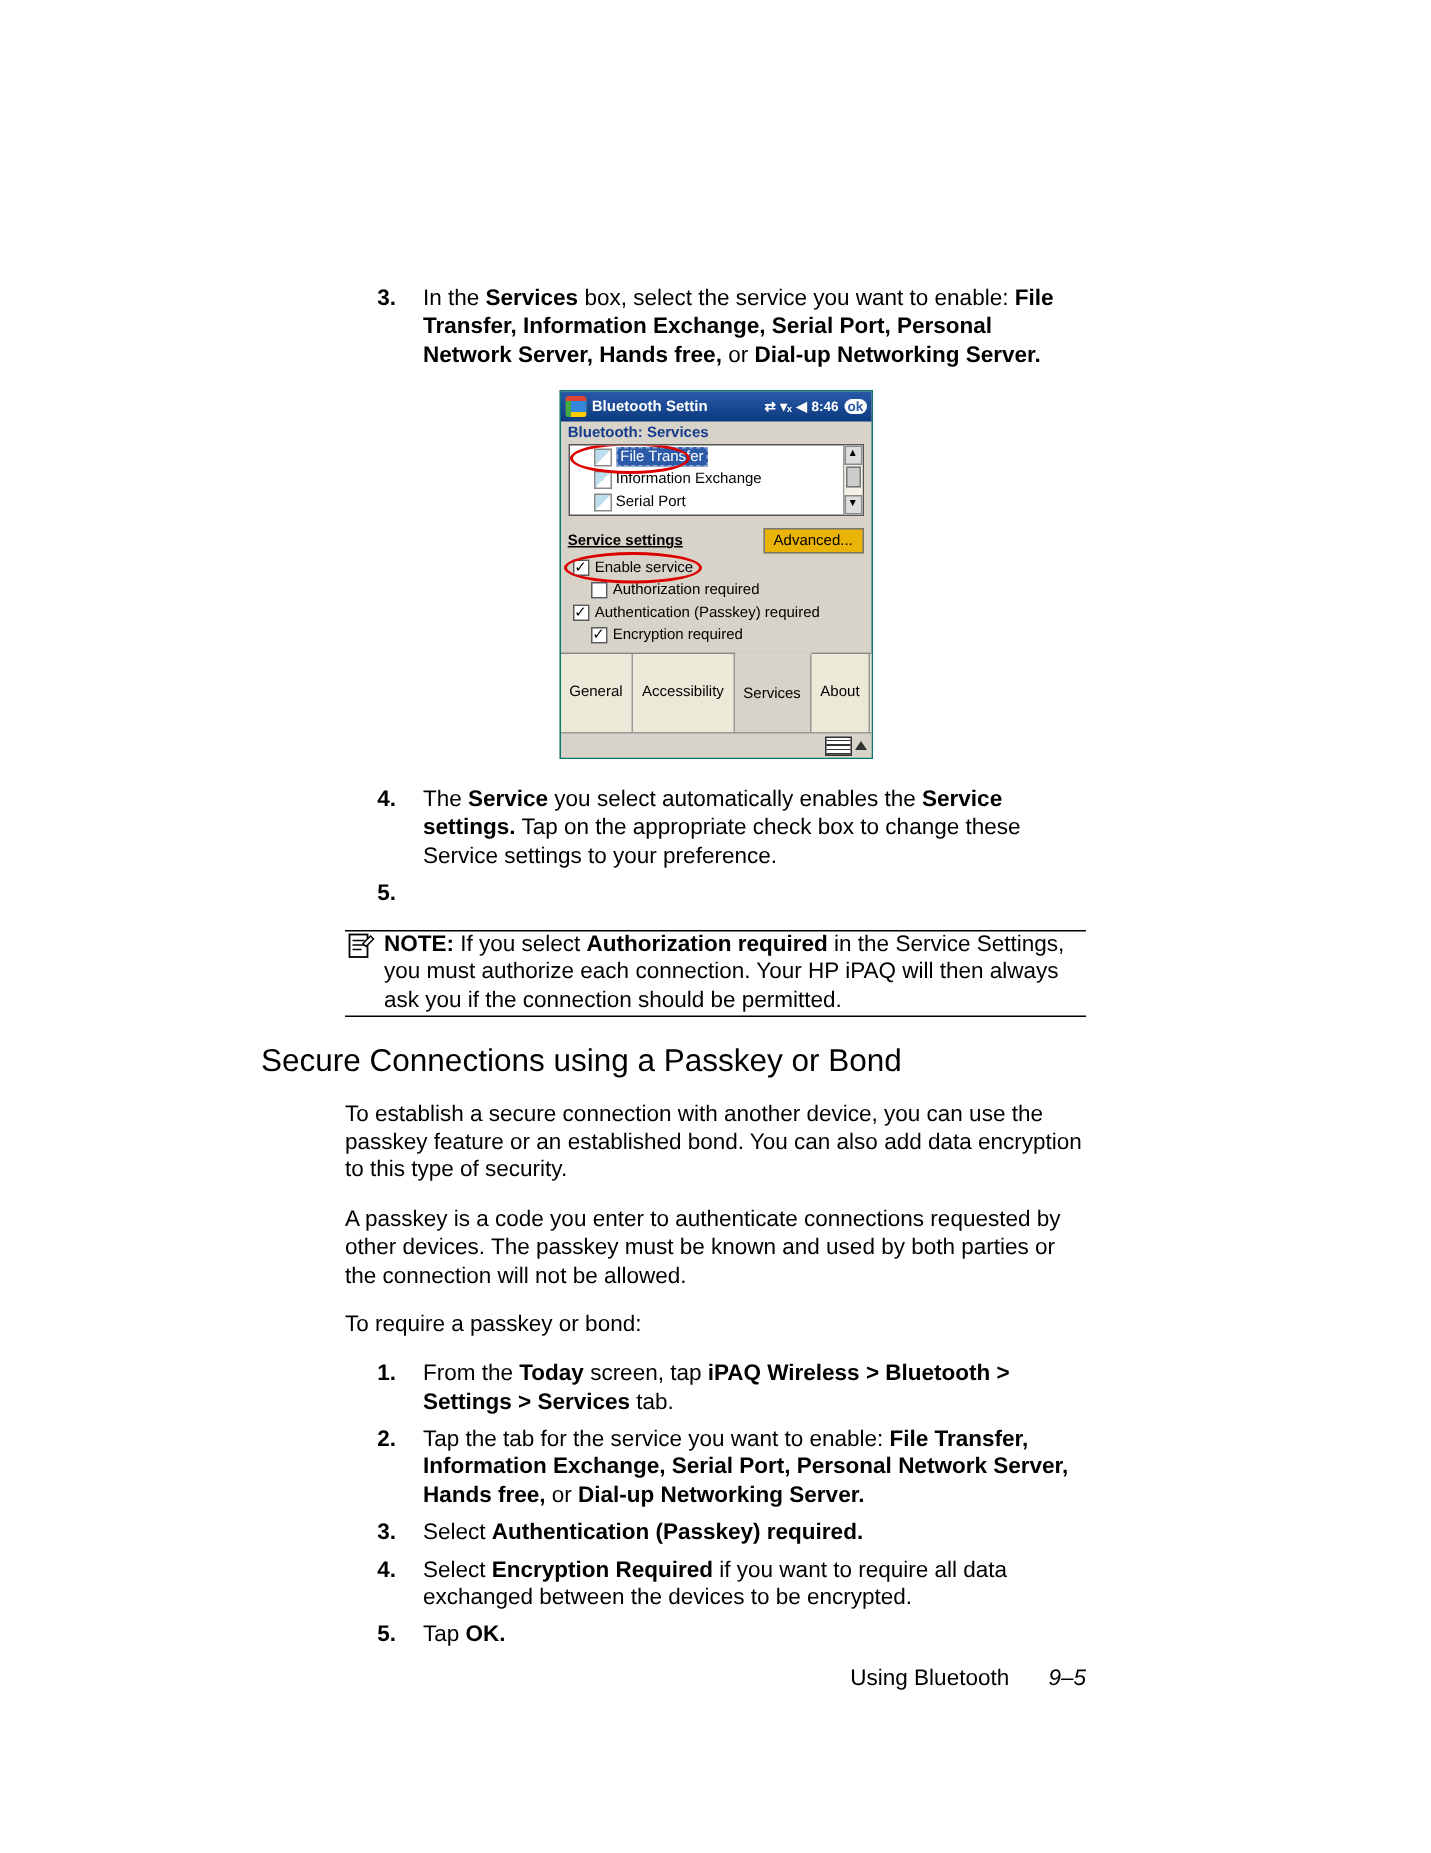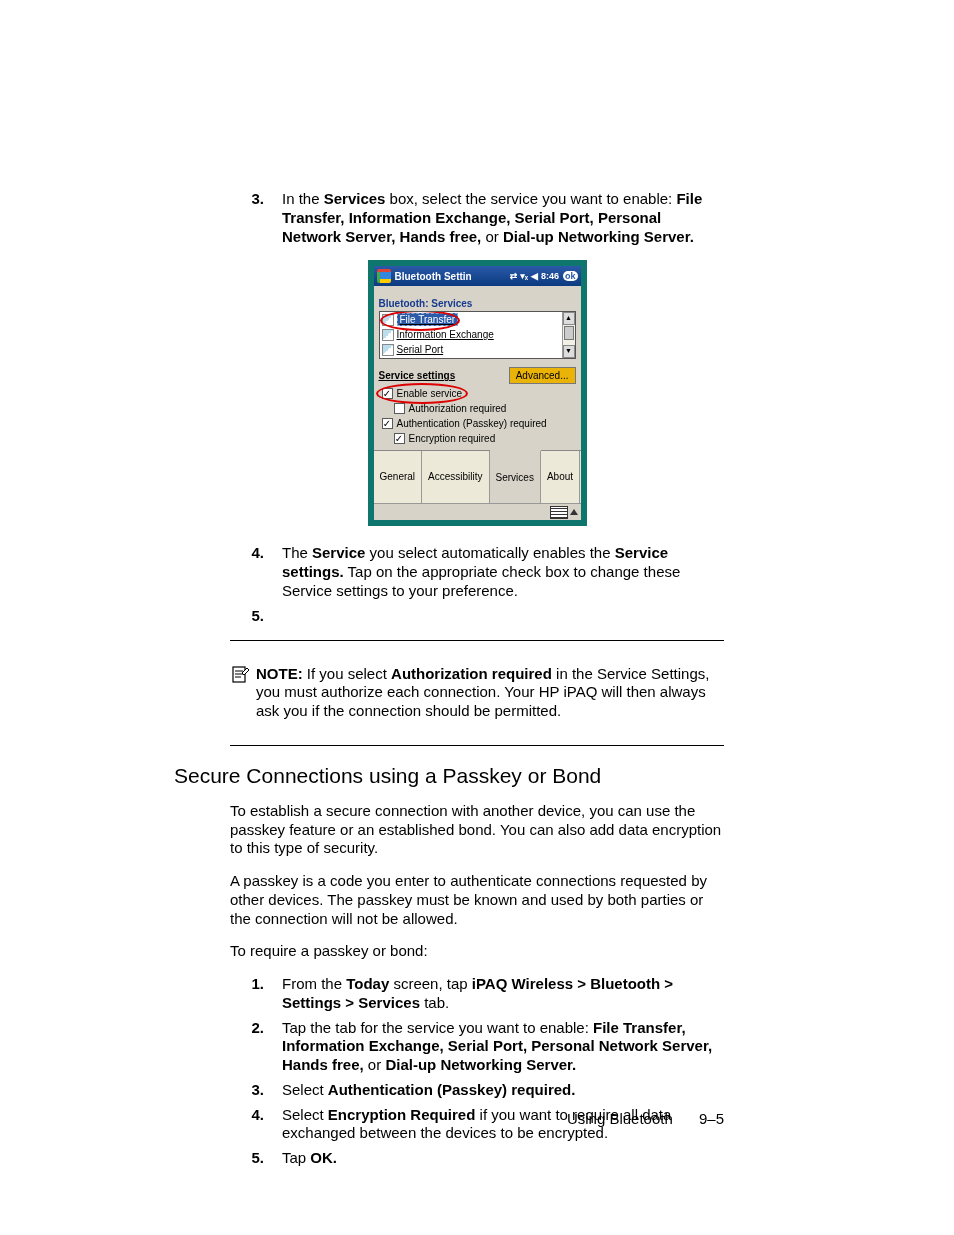--- a/index.html
+++ b/index.html
@@ -40,21 +40,21 @@
     font-weight: bold;
   }
   .screenshot-wrap {
     display: flex;
     justify-content: center;
     margin: 14px 0 18px 0;
   }
   .device {
     width: 207px;
     background: #d7d3c8;
-    border: 6px solid #0f766e;
+    border: 1px solid #0f766e;
     font-family: Tahoma, Arial, sans-serif;
     font-size: 10px;
     color: #000;
   }
   .titlebar {
     background: linear-gradient(#2a5aa8, #0b3a80);
     color: #fff;
     height: 20px;
     display: flex;
     align-items: center;
@@ -86,38 +86,37 @@
     color: #2a5aa8;
     border-radius: 8px;
     padding: 0 2px;
     font-size: 9px;
     margin-left: 4px;
   }
   .section-head {
     color: #163a8d;
     font-weight: bold;
     font-size: 10px;
-    padding: 12px 5px 2px 5px;
+    padding: 2px 5px 2px 5px;
   }
   .listbox {
     margin: 0 5px;
     background: #fff;
     border: 1px solid #555;
     height: 46px;
     position: relative;
     overflow: hidden;
   }
   .listbox .row {
     display: flex;
     align-items: center;
     height: 15px;
-    padding-left: 2px;
+    padding-left: 16px;
     font-size: 10px;
     white-space: nowrap;
-    text-decoration: underline;
   }
   .listbox .row.selected span.txt {
     background: #2a5aa8;
     color: #fff;
     border: 1px dashed #8fa7d3;
     padding: 0 2px;
   }
   .mini-icon {
     width: 12px;
     height: 12px;
@@ -255,21 +254,21 @@
     height: 0;
     border-left: 4px solid transparent;
     border-right: 4px solid transparent;
     border-bottom: 6px solid #333;
   }
 
   .note-block {
     margin: 16px 0 18px 0;
     border-top: 1px solid #000;
     border-bottom: 1px solid #000;
-    padding: 24px 0;
+    padding: 0 0;
     display: flex;
   }
   .note-icon {
     width: 26px;
     flex-shrink: 0;
     padding-right: 0px;
   }
   .note-icon svg { display: block; }
   .note {
     font-size: 15px;
@@ -287,20 +286,21 @@
     margin-bottom: 14px;
   }
   .list2 .ol-item { margin-bottom: 6px; }
   .footer {
     position: absolute;
     bottom: 108px;
     right: 230px;
     font-size: 15px;
   }
   .footer .pg {
+    font-style: italic;
     margin-left: 22px;
   }
 </style>
 </head>
 <body>
 
 <div class="page">
 
   <div class="ol-item">
     <div class="ol-num">3.</div>

